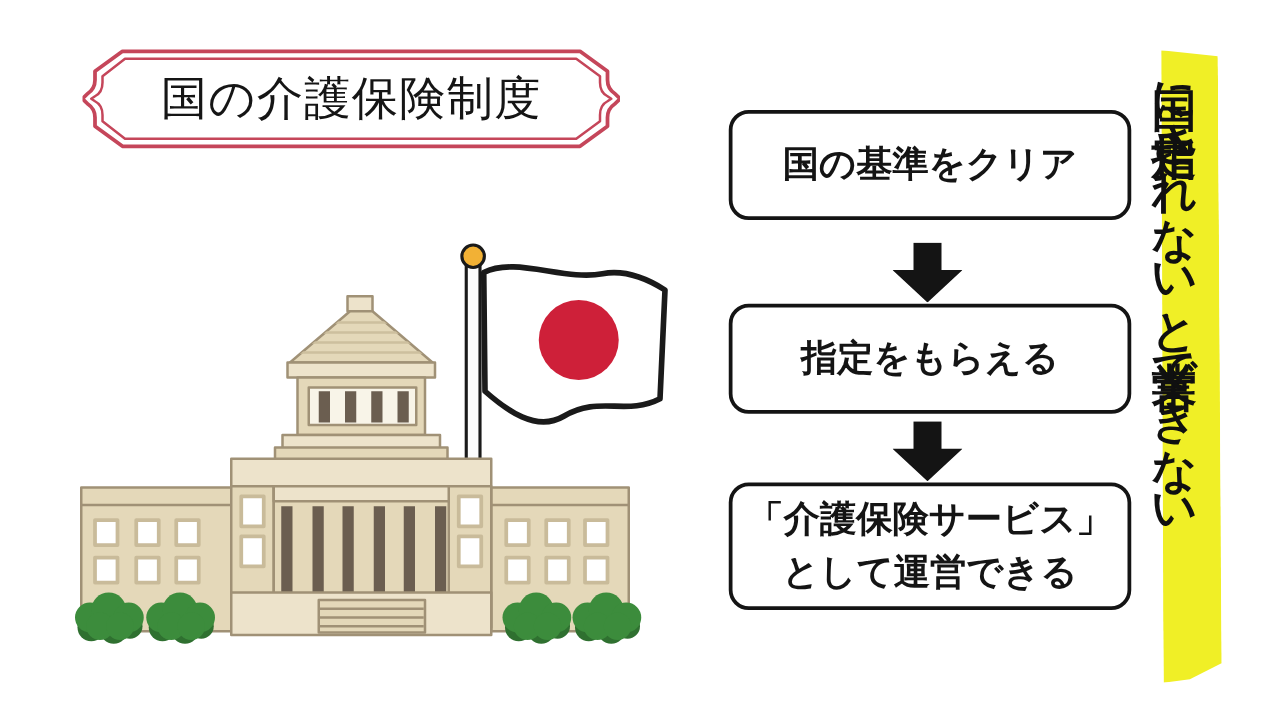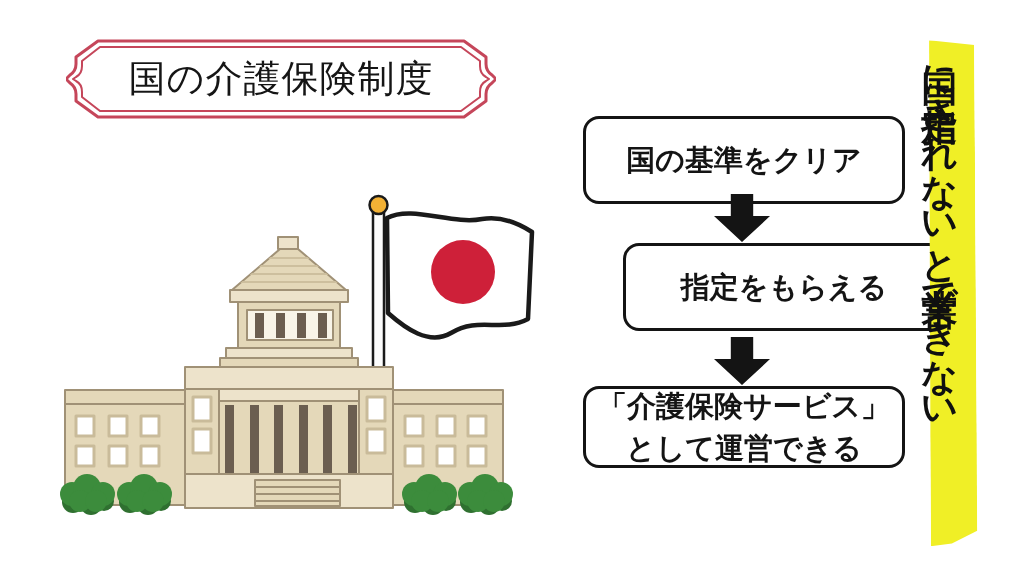--- a/index.html
+++ b/index.html
@@ -19,23 +19,23 @@
   
   .illustration { position:absolute; left:60px; top:192px; width:480px; height:348px; }
   
   .flow-box {
     position:absolute; left:583px; width:322px; box-sizing:border-box;
     background:#ffffff; border:3px solid #141414; border-radius:16px;
     display:flex; align-items:center; justify-content:center; text-align:center;
     font-weight:bold; font-size:29px; color:#141414; line-height:1.45;
     white-space:pre-line;
   }
-  #flow-box-1 { top:116px; height:88px; }
-  #flow-box-2 { top:243px; height:88px;margin-left:40px; }
-  #flow-box-3 { top:386px; height:82px; }
+  #flow-box-1 { top:88px; height:88px; }
+  #flow-box-2 { top:243px; height:88px; }
+  #flow-box-3 { top:386px; height:102px; }
   .flow-arrow {
     position:absolute; left:714px; width:56px; height:48px; background:#141414;
     clip-path:polygon(30% 0,70% 0,70% 46%,100% 46%,50% 100%,0 46%,30% 46%);
   }
   #flow-arrow-1 { top:194px; }
   #flow-arrow-2 { top:337px; }
   
   .highlight-band {
     position:absolute; left:929px; top:40px; width:47px; height:506px;
     background:#F0EF26; transform:rotate(-0.4deg);

